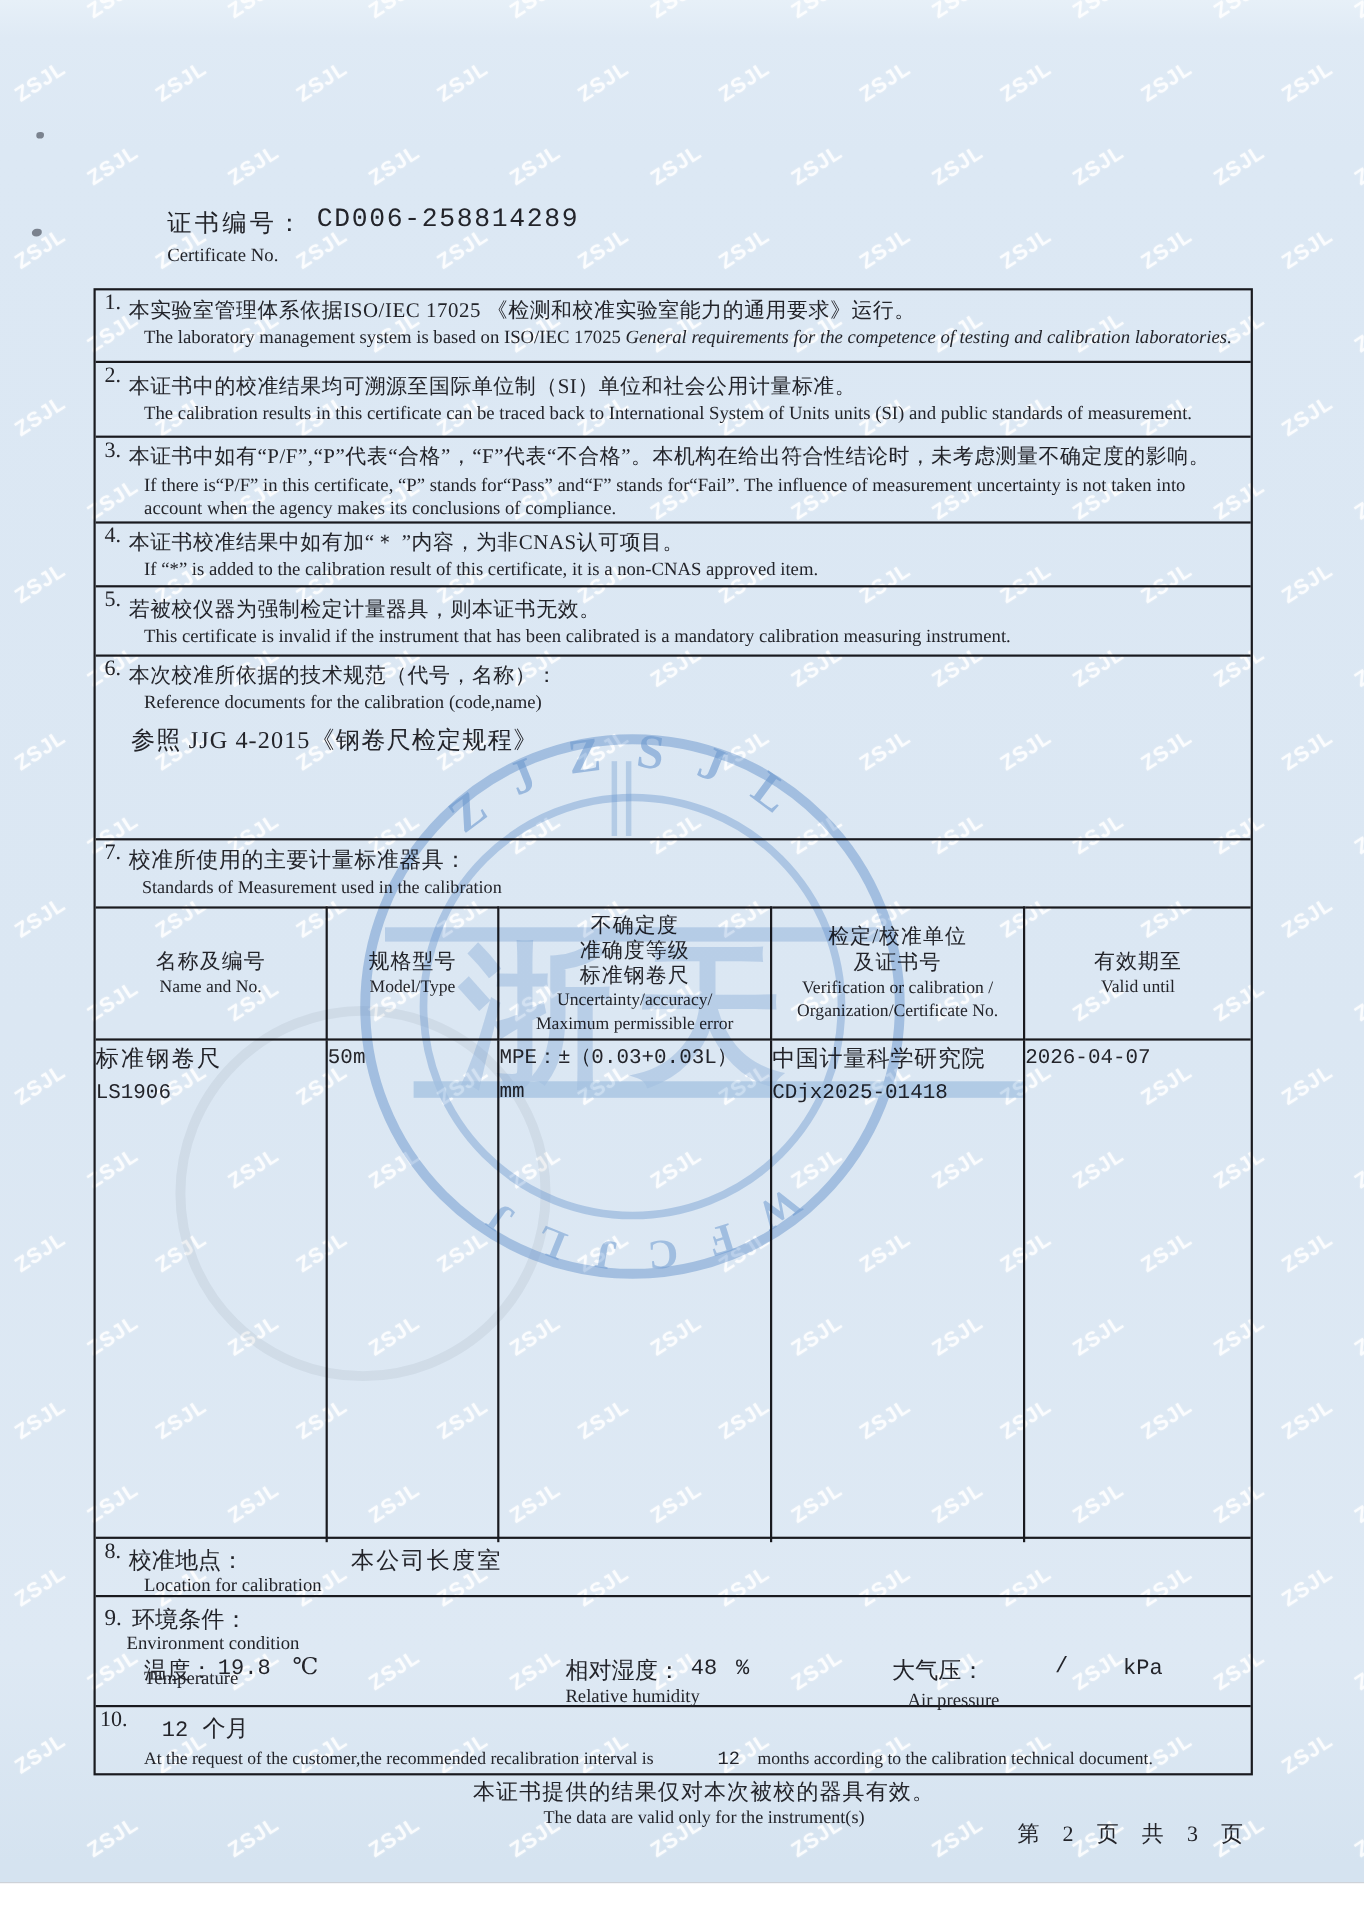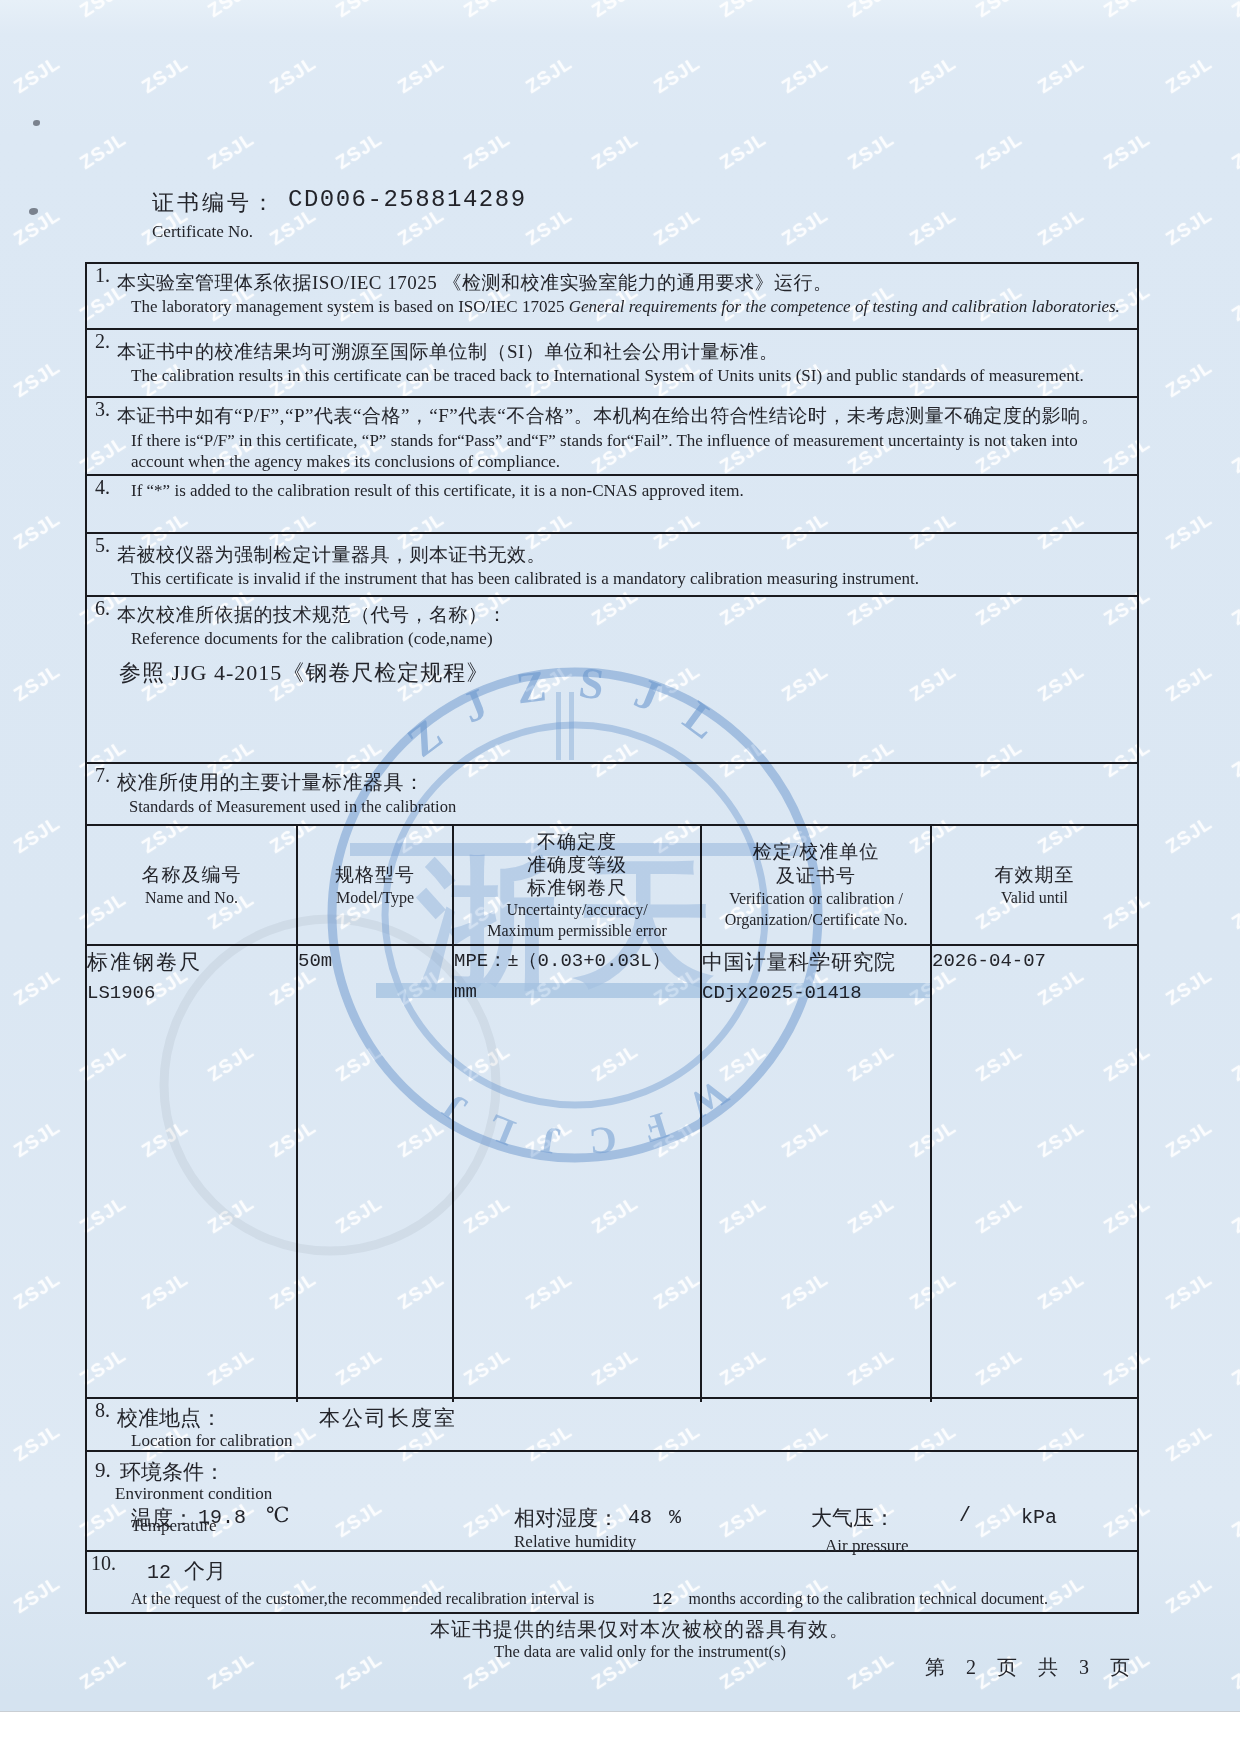--- a/index.html
+++ b/index.html
@@ -382,20 +382,21 @@
       </div>
 
       <div class="row r3 num-wrap">
         <span class="cnum">3.</span>
         <div class="zh-line">本证书中如有“P/F”,“P”代表“合格”，“F”代表“不合格”。本机构在给出符合性结论时，未考虑测量不确定度的影响。</div>
         <div class="en-line">If there is“P/F” in this certificate, “P” stands for“Pass” and“F” stands for“Fail”. The influence of measurement uncertainty is not taken into account when the agency makes its conclusions of compliance.</div>
       </div>
 
       <div class="row r4 num-wrap">
         <span class="cnum">4.</span>
+        <div class="zh-line">本证书校准结果中如有加“＊ ”内容，为非CNAS认可项目。</div>
         <div class="en-line">If “*” is added to the calibration result of this certificate, it is a non-CNAS approved item.</div>
       </div>
 
       <div class="row r5 num-wrap">
         <span class="cnum">5.</span>
         <div class="zh-line">若被校仪器为强制检定计量器具，则本证书无效。</div>
         <div class="en-line">This certificate is invalid if the instrument that has been calibrated is a mandatory calibration measuring instrument.</div>
       </div>
 
       <div class="row r6 num-wrap">

